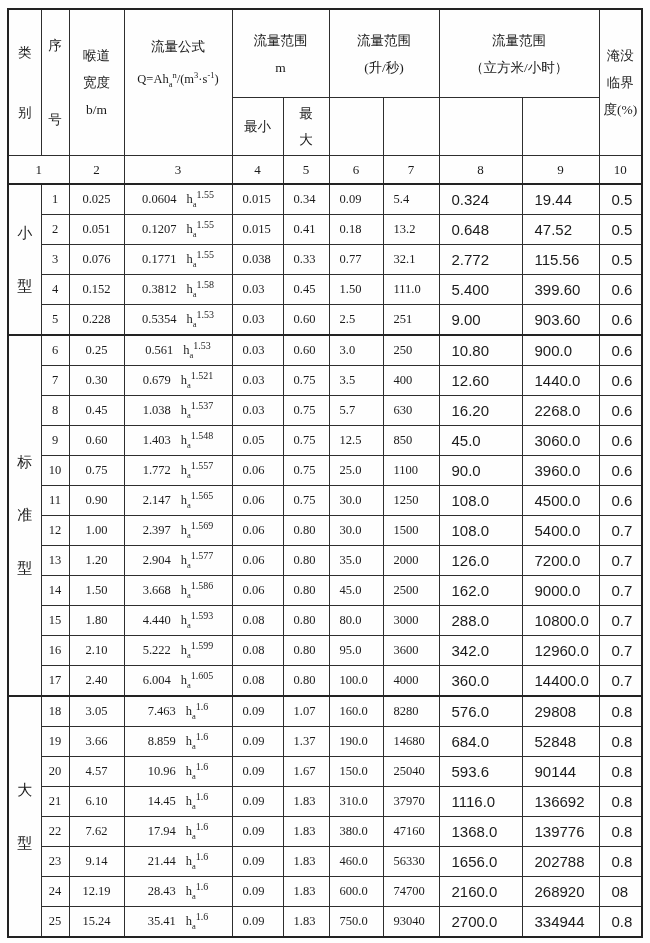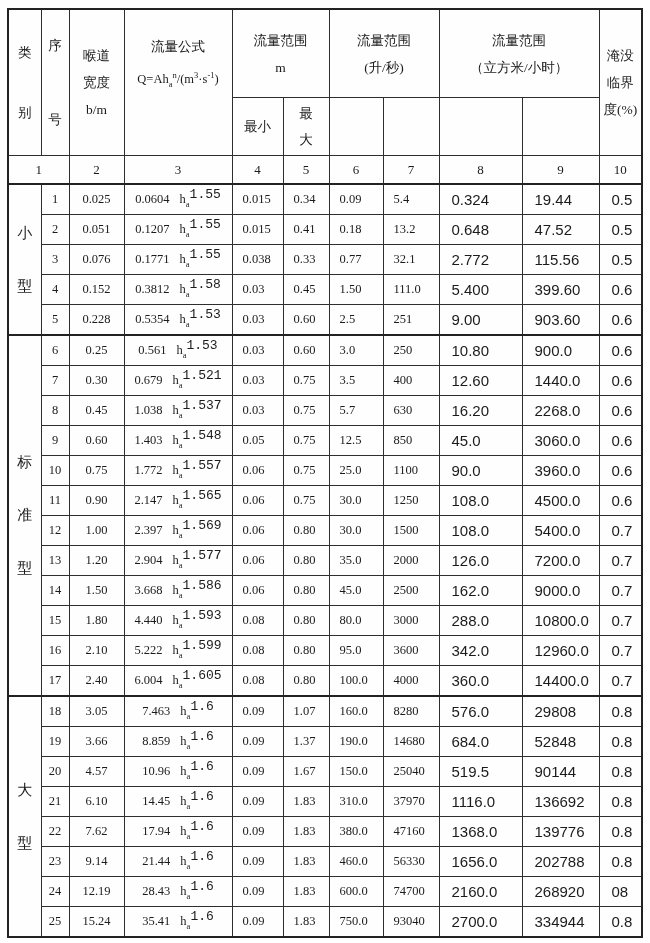--- a/index.html
+++ b/index.html
@@ -44,21 +44,21 @@
   tbody td { height:29px; font-size:12.5px; }
   tbody td.cell-left { text-align:left; padding-left:10px; }
   tbody td.big { font-family:"Liberation Sans","DejaVu Sans",sans-serif; font-size:15px; text-align:left; padding-left:12px; }
   tbody tr.group-start td { border-top:2px solid #222; }
   td.cat-cell { vertical-align:middle; }
   .cat-stack { display:flex; flex-direction:column; align-items:center; justify-content:center; gap:34px; font-size:15px; }
   td.formula-cell { white-space:nowrap; }
   .coef { display:inline-block; }
   .hvar { display:inline-block; margin-left:10px; }
   .hvar sub { font-size:8.5px; line-height:0; }
-  .hvar sup { font-size:13px; line-height:0;font-family:Liberation Mono, monospace; }
+  .hvar sup { font-size:10px; line-height:0; }
 </style>
 </head>
 <body>
 
 <div class="page">
   <table class="flume">
     <colgroup>
       <col class="c1">
         <col class="c2">
         <col class="c3">
@@ -385,21 +385,21 @@
           <td class="big">0.8</td>
         </tr>
         <tr>
           <td>20</td>
           <td>4.57</td>
           <td class="formula-cell"><span class="coef">10.96</span><span class="hvar">h<sub>a</sub><sup>1.6</sup></span></td>
           <td class="cell-left">0.09</td>
           <td class="cell-left">1.67</td>
           <td class="cell-left">150.0</td>
           <td class="cell-left">25040</td>
-          <td class="big">519.5</td>
+          <td class="big">593.6</td>
           <td class="big">90144</td>
           <td class="big">0.8</td>
         </tr>
         <tr>
           <td>21</td>
           <td>6.10</td>
           <td class="formula-cell"><span class="coef">14.45</span><span class="hvar">h<sub>a</sub><sup>1.6</sup></span></td>
           <td class="cell-left">0.09</td>
           <td class="cell-left">1.83</td>
           <td class="cell-left">310.0</td>

